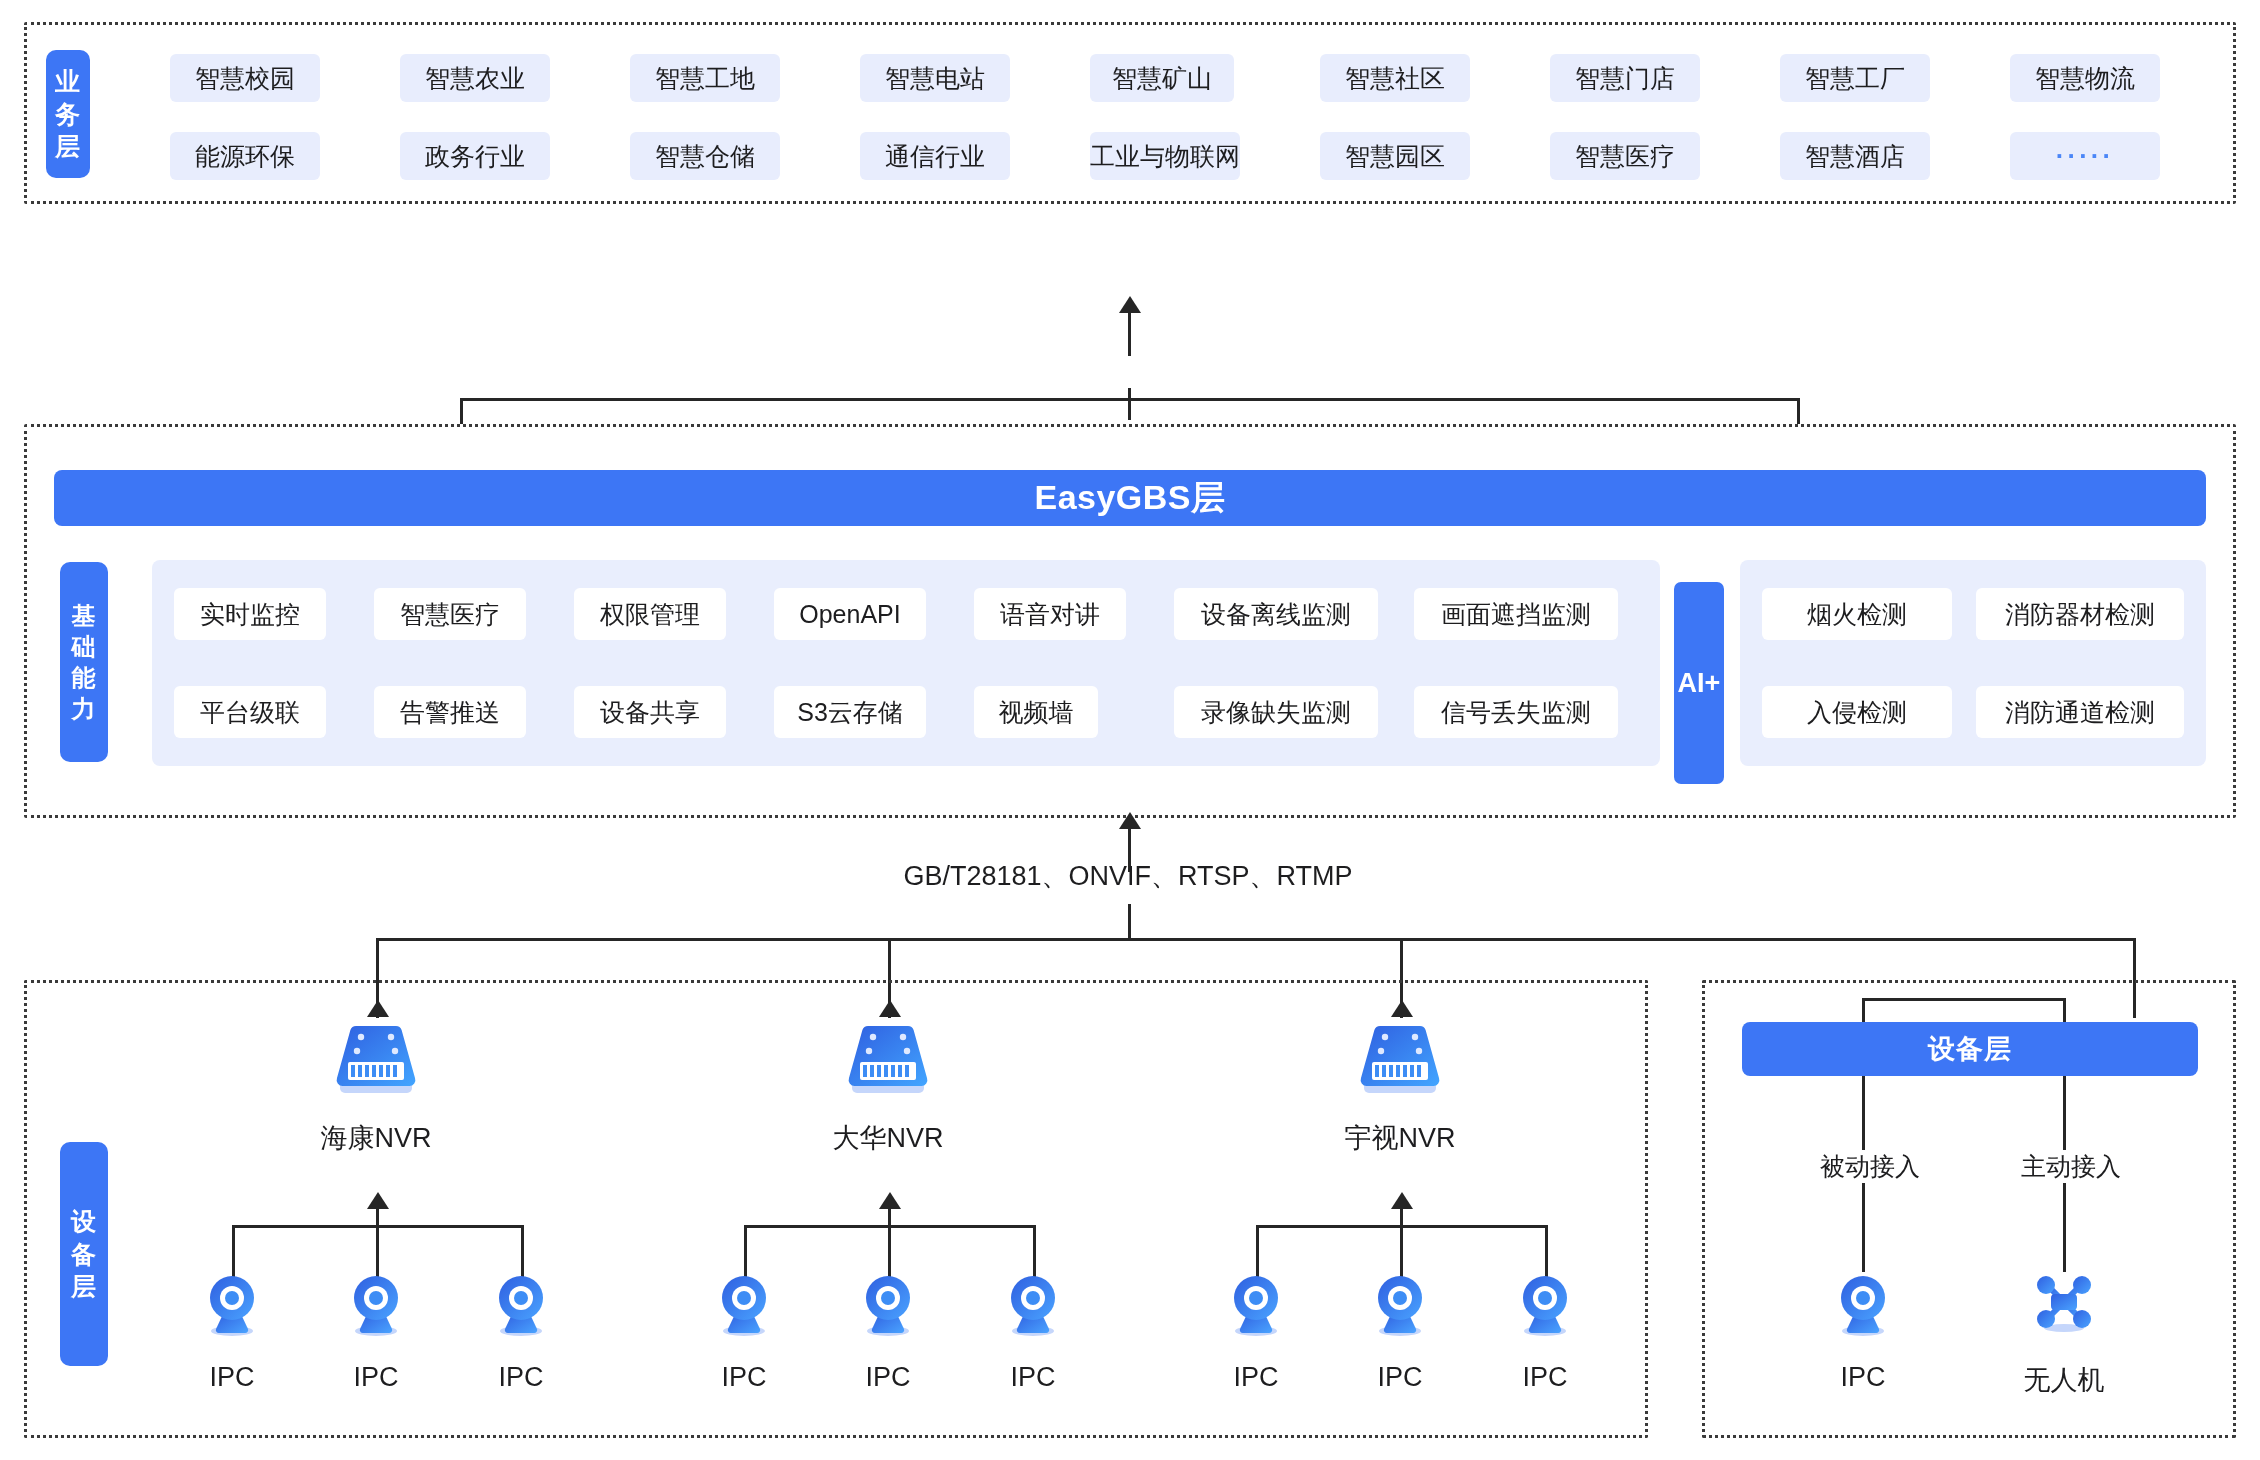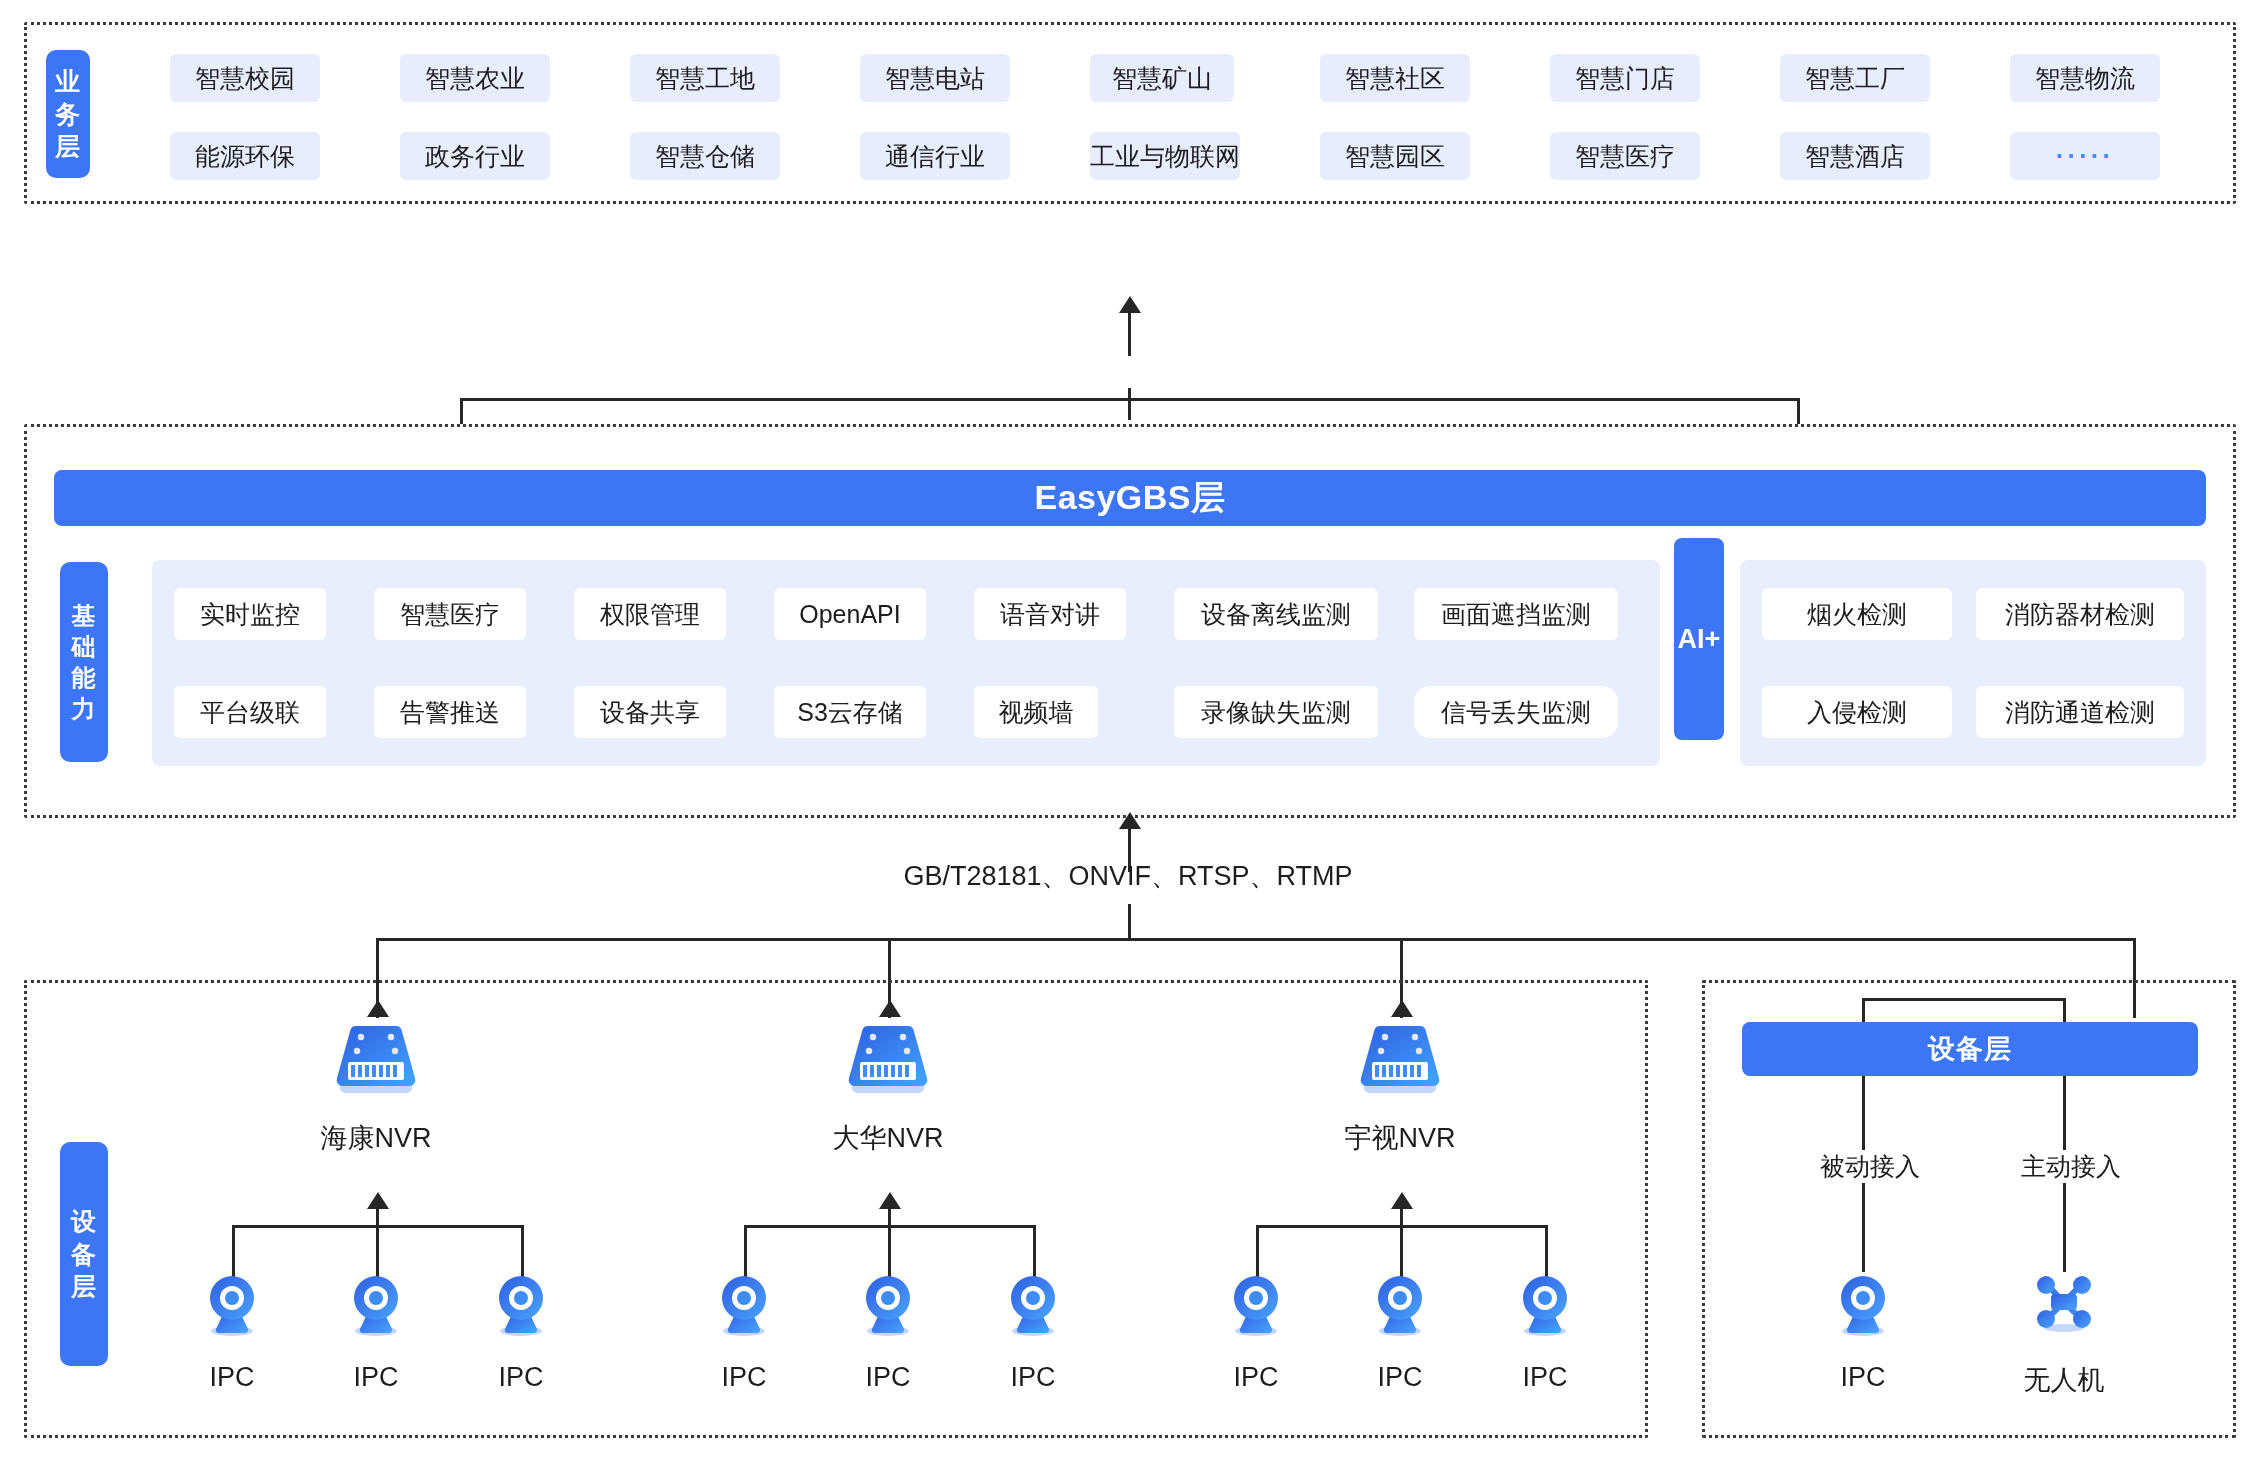--- a/index.html
+++ b/index.html
@@ -250,25 +250,25 @@
     </div>
   <div class="chip chip-white" style="left:774px;top:686px;width:152px;height:52px;">
       <span>S3云存储</span>
     </div>
   <div class="chip chip-white" style="left:974px;top:686px;width:124px;height:52px;">
       <span>视频墙</span>
     </div>
   <div class="chip chip-white" style="left:1174px;top:686px;width:204px;height:52px;">
       <span>录像缺失监测</span>
     </div>
-  <div class="chip chip-white" style="left:1414px;top:686px;width:204px;height:52px;border-radius:16px;">
+  <div class="chip chip-white" style="left:1414px;top:686px;width:204px;height:52px;">
       <span>信号丢失监测</span>
     </div>
 
-  <div id="ai-pill" style="left:1674px;top:538px;width:50px;height:202px;">
+  <div id="ai-pill" style="left:1674px;top:582px;width:50px;height:202px;border-radius:7px;">
     <span>AI+</span>
   </div>
 
   <div class="panel-lav" style="left:1740px;top:560px;width:466px;height:206px;"></div>
 
   <div class="chip chip-white" style="left:1762px;top:588px;width:190px;height:52px;">
       <span>烟火检测</span>
     </div>
   <div class="chip chip-white" style="left:1976px;top:588px;width:208px;height:52px;">
       <span>消防器材检测</span>

